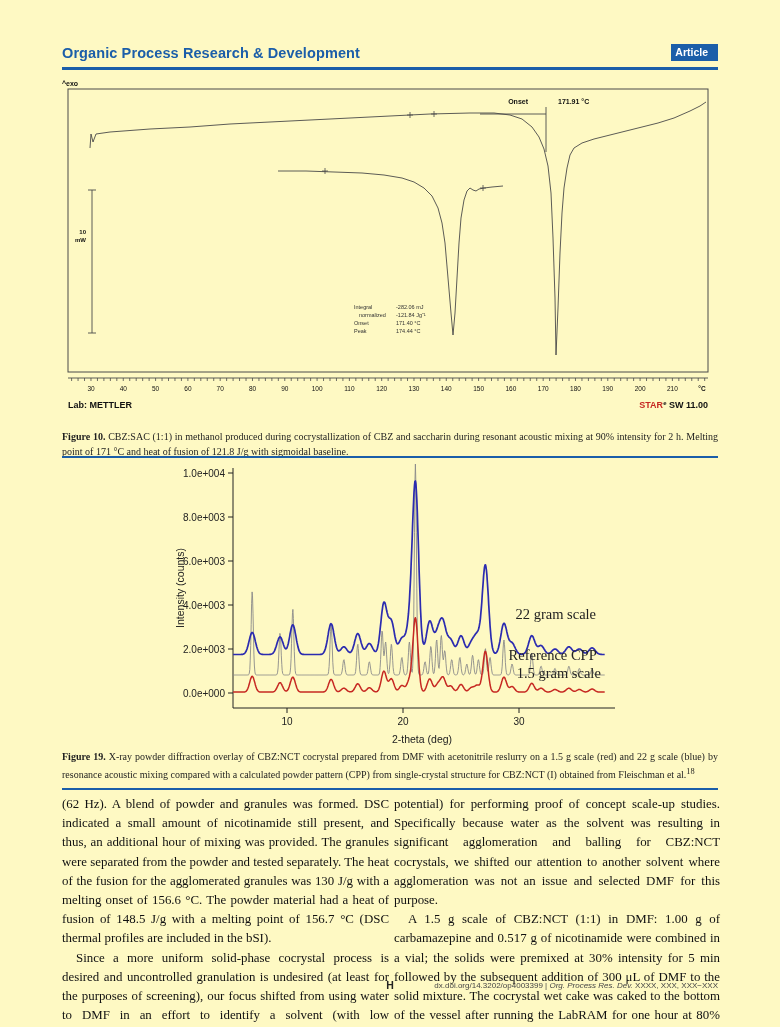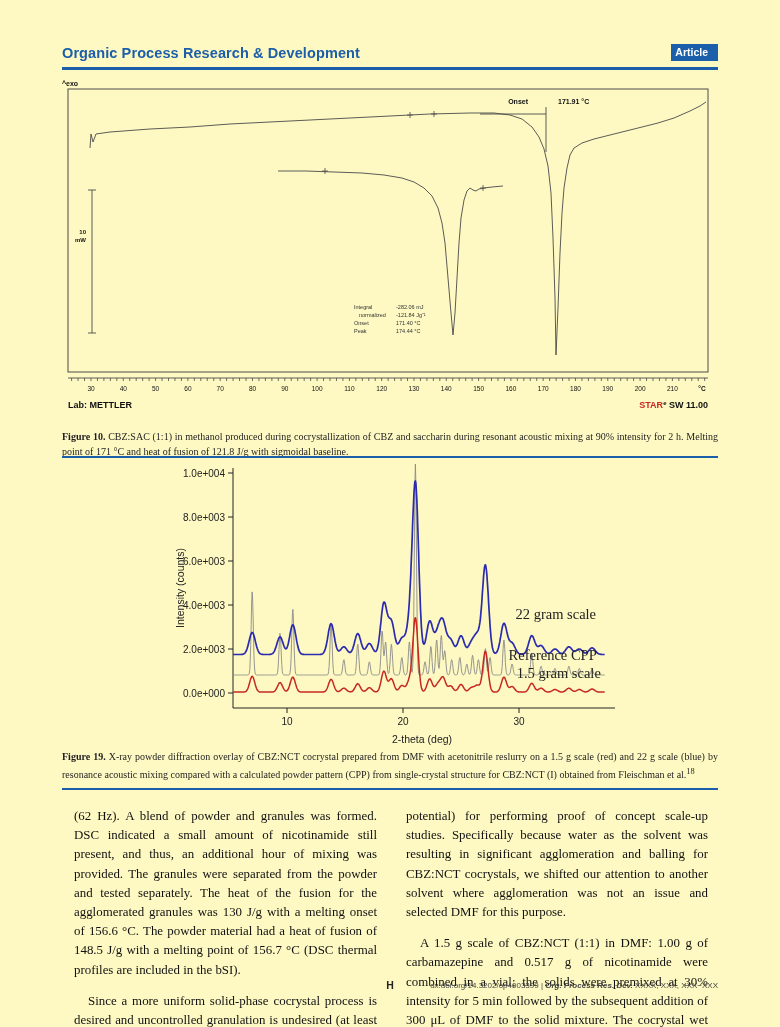--- a/index.html
+++ b/index.html
@@ -23,28 +23,28 @@
   .cap11{top:739px;}
   .caption b{font-weight:bold;}
   .blue-rule{position:absolute;left:62px;width:656px;height:1.6px;background:#1b5ea9;}
   .rule1{top:456px;}
   .rule2{top:788px;}
   
   .col{position:absolute;top:795px;width:327px;font-size:12.9px;line-height:19.2px;
        text-align:justify;color:#111;}
   .col-left{left:62px;}
   .col-right{left:394px;width:326px;}
-  .col p{margin:12px;}
+  .col p{margin:0;}
   .col p.indent{text-indent:14px;}
   
   .footer-page{position:absolute;left:0;top:979px;width:780px;text-align:center;
                font-family:"Liberation Sans",sans-serif;font-weight:bold;font-size:10.5px;color:#222;}
   .footer-doi{position:absolute;right:62px;top:981px;font-family:"Liberation Sans",sans-serif;
               font-size:8px;color:#444;}
-  .footer-doi i{font-style:italic;font-weight:bold;}
+  .footer-doi i{font-style:italic;}
   svg text{font-family:"Liberation Sans",sans-serif;}
   svg .seriflab{font-family:"Liberation Serif",serif;}
 </style>
 </head>
 <body>
 
 <div class="page">
 
   <div class="hdr">
     <div class="hdr-title">Organic Process Research &amp; Development</div>

